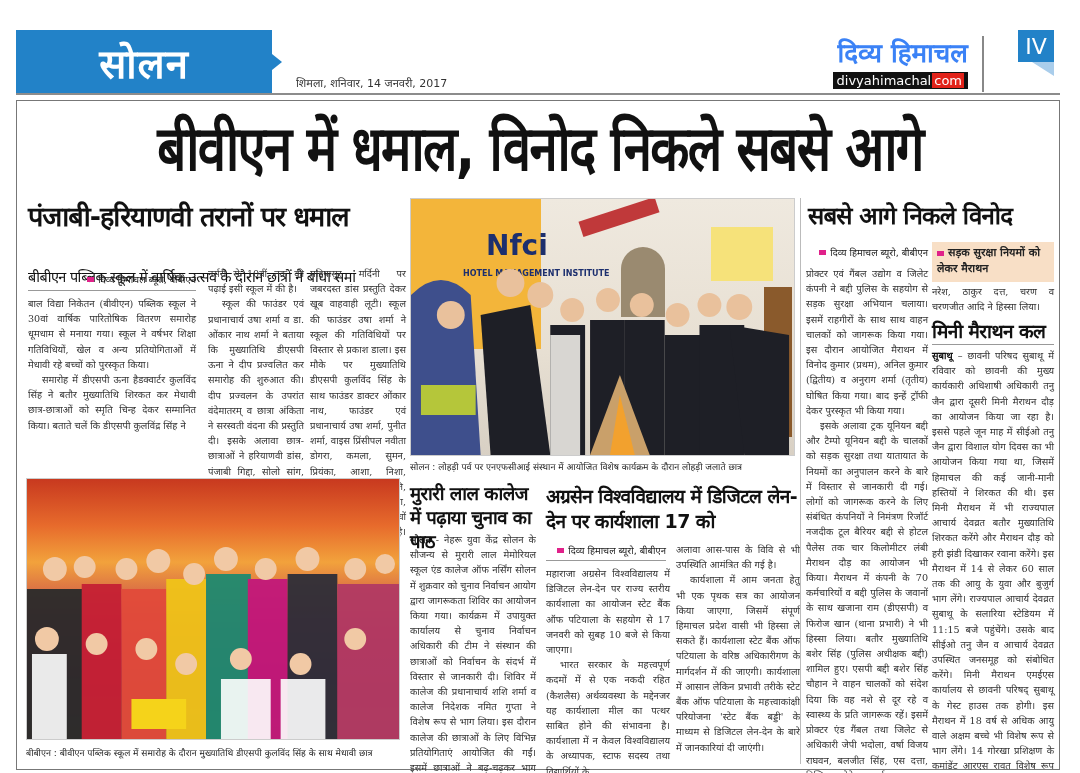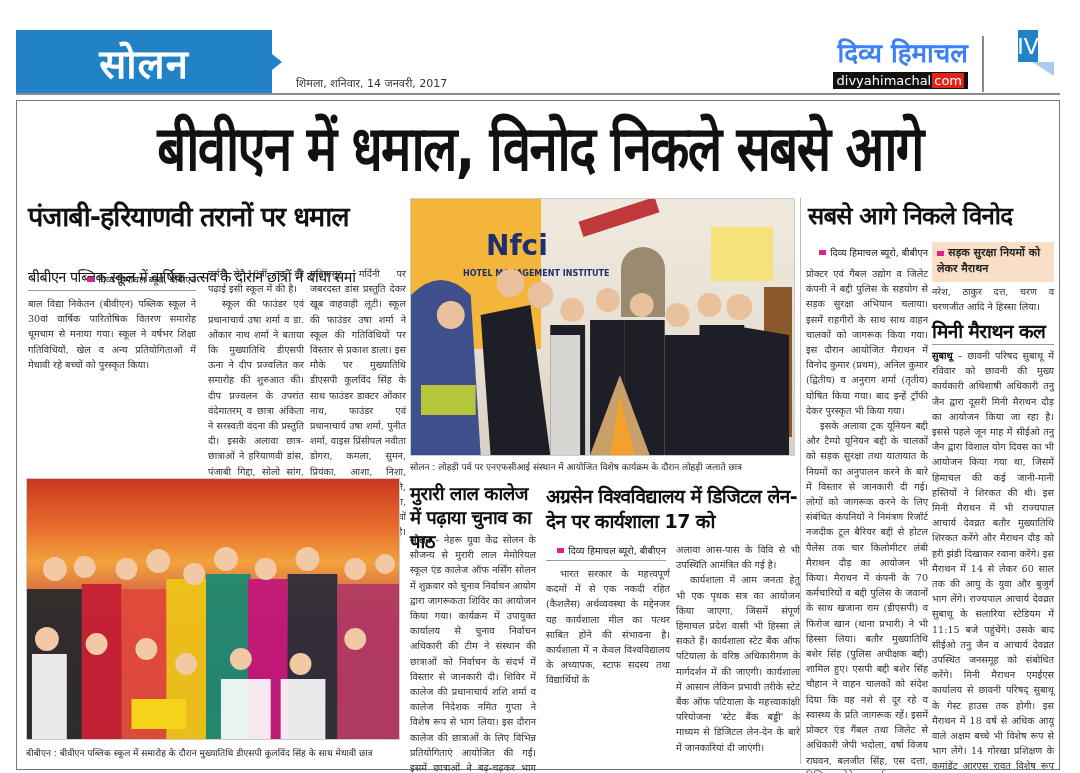--- a/index.html
+++ b/index.html
@@ -11,21 +11,21 @@
   .section-tab { position: absolute; left: 16px; top: 30px; width: 256px; height: 64px; background: #2282c8; display: flex; align-items: center; justify-content: center; }
   .section-tab::after { content: ""; position: absolute; right: -10px; top: 24px; border-left: 10px solid #2282c8; border-top: 8px solid transparent; border-bottom: 8px solid transparent; }
   .section-name { color: #fff; font-family: "DejaVu Sans", sans-serif; font-weight: bold; font-size: 40px; letter-spacing: 1px; }
   .dateline { position: absolute; left: 296px; top: 75px; font-size: 11px; color: #333; }
   .masthead-rule { position: absolute; left: 16px; top: 93px; width: 1044px; height: 2px; background: #8c8c8c; }
   .brand { position: absolute; left: 818px; top: 38px; text-align: right; width: 150px; }
   .brand-hindi { font-family: "DejaVu Serif", serif; font-weight: bold; font-size: 26px; color: #3b82f6; line-height: 30px; }
   .brand-url { display: inline-block; margin-top: 4px; background: #111; color: #fff; font-size: 13px; padding: 1px 4px; }
   .brand-url .dotcom { background: #e2231a; color: #fff; padding: 0 2px; margin-left: 1px; }
   .brace { position: absolute; left: 982px; top: 36px; width: 12px; height: 56px; border-left: 2px solid #888; }
-  .page-number { position: absolute; left: 1018px; top: 30px; width: 20px; height: 32px; background: #2282c8; color: #fff; font-size: 22px; display: flex; align-items: center; justify-content: center; }
+  .page-number { position: absolute; left: 1018px; top: 30px; width: 36px; height: 32px; background: #2282c8; color: #fff; font-size: 22px; display: flex; align-items: center; justify-content: center; }
   .page-number::after { content: ""; position: absolute; left: 14px; top: 32px; border-left: 22px solid transparent; border-top: 14px solid #a9cdeb; }
 
   
   .page-frame { position: absolute; left: 16px; top: 100px; width: 1044px; height: 670px; border: 1px solid #777; }
 
   .main-headline { position: absolute; left: 20px; top: 108px; width: 1040px; text-align: center; font-family: "DejaVu Sans", sans-serif; font-weight: bold; font-size: 62px; color: #111; letter-spacing: -2px; line-height: 82px; transform: scaleX(0.82); transform-origin: center; }
 
   
   .story-head { font-weight: bold; color: #111; }
   .byline { font-size: 9.5px; color: #222; display: flex; align-items: center; gap: 4px; justify-content: flex-end; }
@@ -112,20 +112,21 @@
 
 <h2 class="story-head s1-head">पंजाबी-हरियाणवी तरानों पर धमाल</h2>
 <div class="s1-sub">बीबीएन पब्लिक स्कूल में वार्षिक उत्सव के दौरान छात्रों ने बांधा समां</div>
 <div class="byline s1-byline">
   <span class="bullet"></span>
   <span>दिव्य हिमाचल ब्यूरो, बीबीएन</span>
 </div>
 <div class="rule s1-rule"></div>
 <div class="col-text s1-col1">
   <p class="first">बाल विद्या निकेतन (बीवीएन) पब्लिक स्कूल ने 30वां वार्षिक पारितोषिक वितरण समारोह धूमधाम से मनाया गया। स्कूल ने वर्षभर शिक्षा गतिविधियों, खेल व अन्य प्रतियोगिताओं में मेधावी रहे बच्चों को पुरस्कृत किया।</p>
+  <p>समारोह में डीएसपी ऊना हैडक्वार्टर कुलविंद सिंह ने बतौर मुख्यातिथि शिरकत कर मेधावी छात्र-छात्राओं को स्मृति चिन्ह देकर सम्मानित किया। बताते चलें कि डीएसपी कुलविंद्र सिंह ने</p>
 </div>
 <div class="col-text s1-col2">
   <p class="first">नर्सरी से 10वीं तक की पढ़ाई इसी स्कूल में की है।</p>
   <p>स्कूल की फाउंडर एवं प्रधानाचार्य उषा शर्मा व डा. ओंकार नाथ शर्मा ने बताया कि मुख्यातिथि डीएसपी ऊना ने दीप प्रज्वलित कर समारोह की शुरुआत की। दीप प्रज्वलन के उपरांत वंदेमातरम् व छात्रा अंकिता ने सरस्वती वंदना की प्रस्तुति दी। इसके अलावा छात्र-छात्राओं ने हरियाणवी डांस, पंजाबी गिद्दा, सोलो सांग, समूह गान समेत अनेक मनमोहन प्रस्तुतियां देकर खूब तालियां बटोरीं। वहीं, छात्राओं ने</p>
 </div>
 <div class="col-text s1-col3">
   <p class="first">महिषासुर मर्दिनी पर जबरदस्त डांस प्रस्तुति देकर खूब वाहवाही लूटी। स्कूल की फाउंडर उषा शर्मा ने स्कूल की गतिविधियों पर विस्तार से प्रकाश डाला। इस मौके पर मुख्यातिथि डीएसपी कुलविंद सिंह के साथ फाउंडर डाक्टर ओंकार नाथ, फाउंडर एवं प्रधानाचार्य उषा शर्मा, पुनीत शर्मा, वाइस प्रिंसीपल नवीता डोगरा, कमला, सुमन, प्रियंका, आशा, निशा, सुशील, बलविंद्र, ज्योति, करुणा, सरवेश, दीपिका, नीलम, कल्पना समेत बच्चों के अभिभावक उपस्थित रहे।</p>
 </div>
 
 <div class="photo photo1">
@@ -212,20 +213,21 @@
   <p class="first"><span class="dateline-tag">सोलन</span><span> - नेहरू युवा केंद्र सोलन के सौजन्य से मुरारी लाल मेमोरियल स्कूल एंड कालेज ऑफ नर्सिंग सोलन में शुक्रवार को चुनाव निर्वाचन आयोग द्वारा जागरूकता शिविर का आयोजन किया गया। कार्यक्रम में उपायुक्त कार्यालय से चुनाव निर्वाचन अधिकारी की टीम ने संस्थान की छात्राओं को निर्वाचन के संदर्भ में विस्तार से जानकारी दी। शिविर में कालेज की प्रधानाचार्य शशि शर्मा व कालेज निदेशक नमित गुप्ता ने विशेष रूप से भाग लिया। इस दौरान कालेज की छात्राओं के लिए विभिन्न प्रतियोगिताएं आयोजित की गईं। इसमें छात्राओं ने बढ़-चढ़कर भाग लिया।</span></p>
 </div>
 
 <h2 class="story-head s3-head">अग्रसेन विश्वविद्यालय में डिजिटल लेन-देन पर कार्यशाला 17 को</h2>
 <div class="byline s3-byline">
   <span class="bullet"></span>
   <span>दिव्य हिमाचल ब्यूरो, बीबीएन</span>
 </div>
 <div class="rule s3-rule"></div>
 <div class="col-text s3-col1">
+  <p class="first">महाराजा अग्रसेन विश्वविद्यालय में डिजिटल लेन-देन पर राज्य स्तरीय कार्यशाला का आयोजन स्टेट बैंक ऑफ पटियाला के सहयोग से 17 जनवरी को सुबह 10 बजे से किया जाएगा।</p>
   <p>भारत सरकार के महत्त्वपूर्ण कदमों में से एक नकदी रहित (कैशलैस) अर्थव्यवस्था के मद्देनजर यह कार्यशाला मील का पत्थर साबित होने की संभावना है। कार्यशाला में न केवल विश्वविद्यालय के अध्यापक, स्टाफ सदस्य तथा विद्यार्थियों के</p>
 </div>
 <div class="col-text s3-col2">
   <p class="first">अलावा आस-पास के विवि से भी उपस्थिति आमंत्रित की गई है।</p>
   <p>कार्यशाला में आम जनता हेतु भी एक पृथक सत्र का आयोजन किया जाएगा, जिसमें संपूर्ण हिमाचल प्रदेश वासी भी हिस्सा ले सकते हैं। कार्यशाला स्टेट बैंक ऑफ पटियाला के वरिष्ठ अधिकारीगण के मार्गदर्शन में की जाएगी। कार्यशाला में आसान लेकिन प्रभावी तरीके स्टेट बैंक ऑफ पटियाला के महत्त्वाकांक्षी परियोजना 'स्टेट बैंक बड्डी' के माध्यम से डिजिटल लेन-देन के बारे में जानकारियां दी जाएंगी।</p>
 </div>
 
 <div class="vsep"></div>
 <h2 class="story-head s4-head">सबसे आगे निकले विनोद</h2>
 <div class="byline s4-byline">

